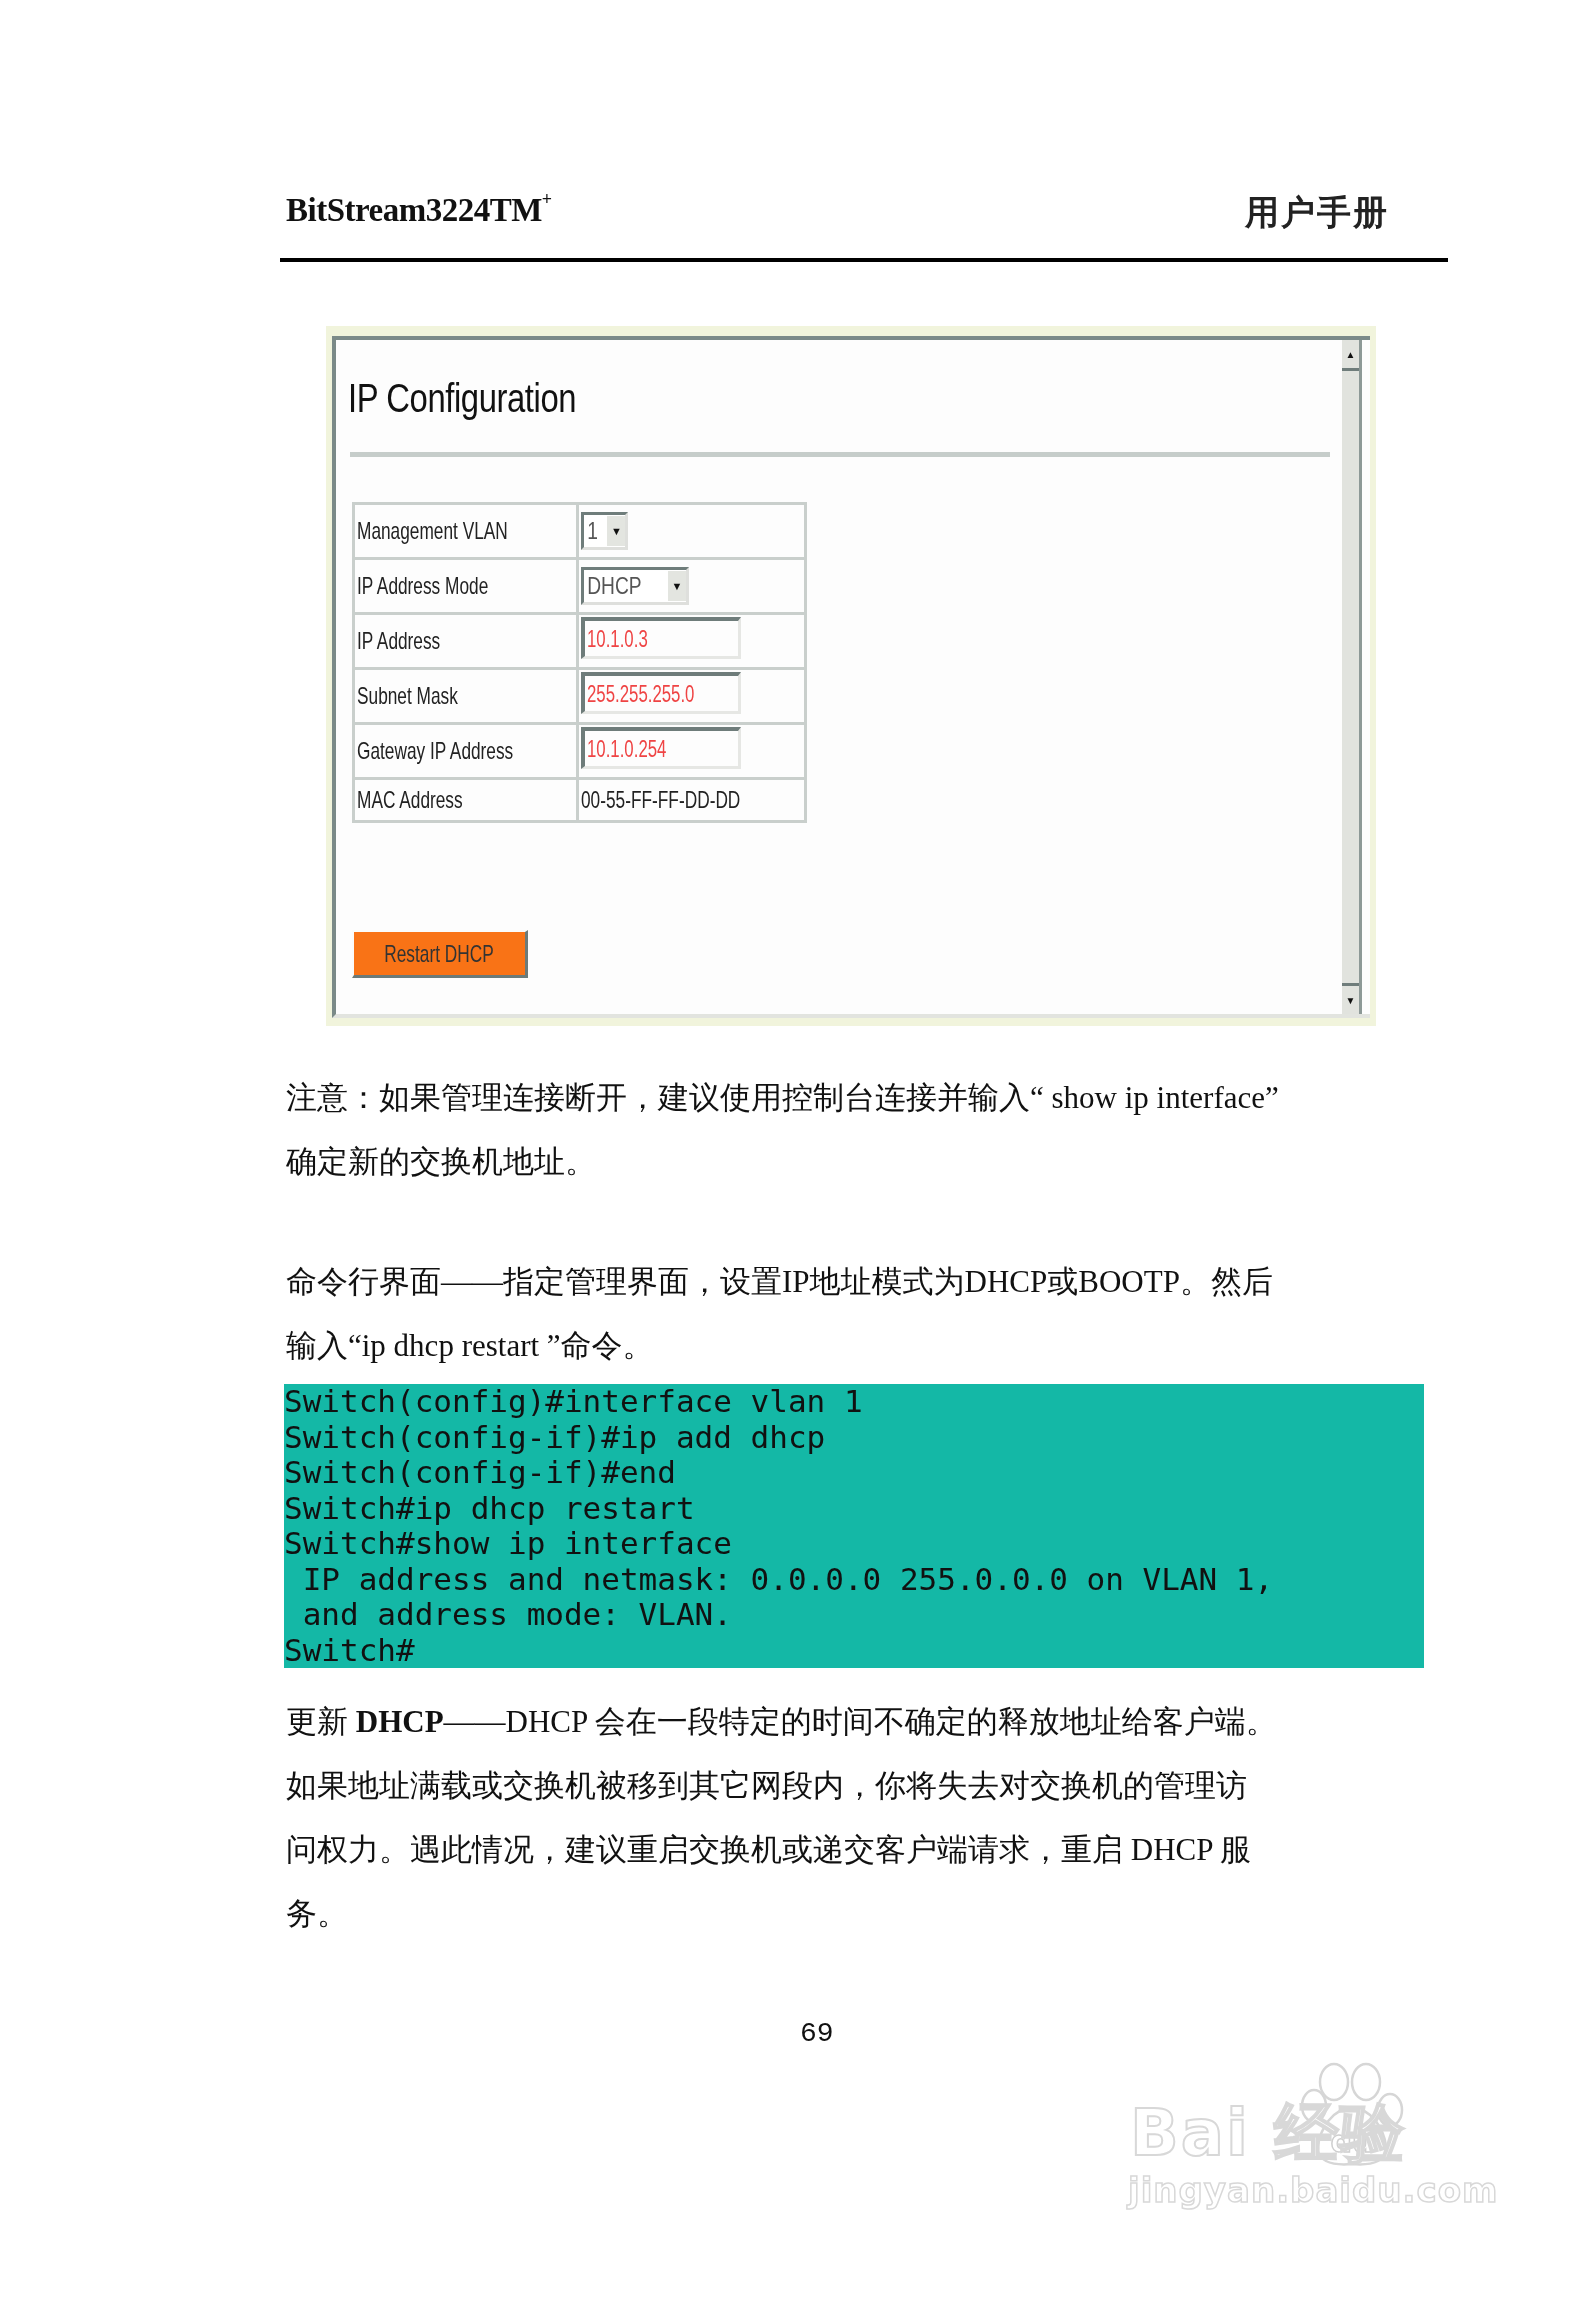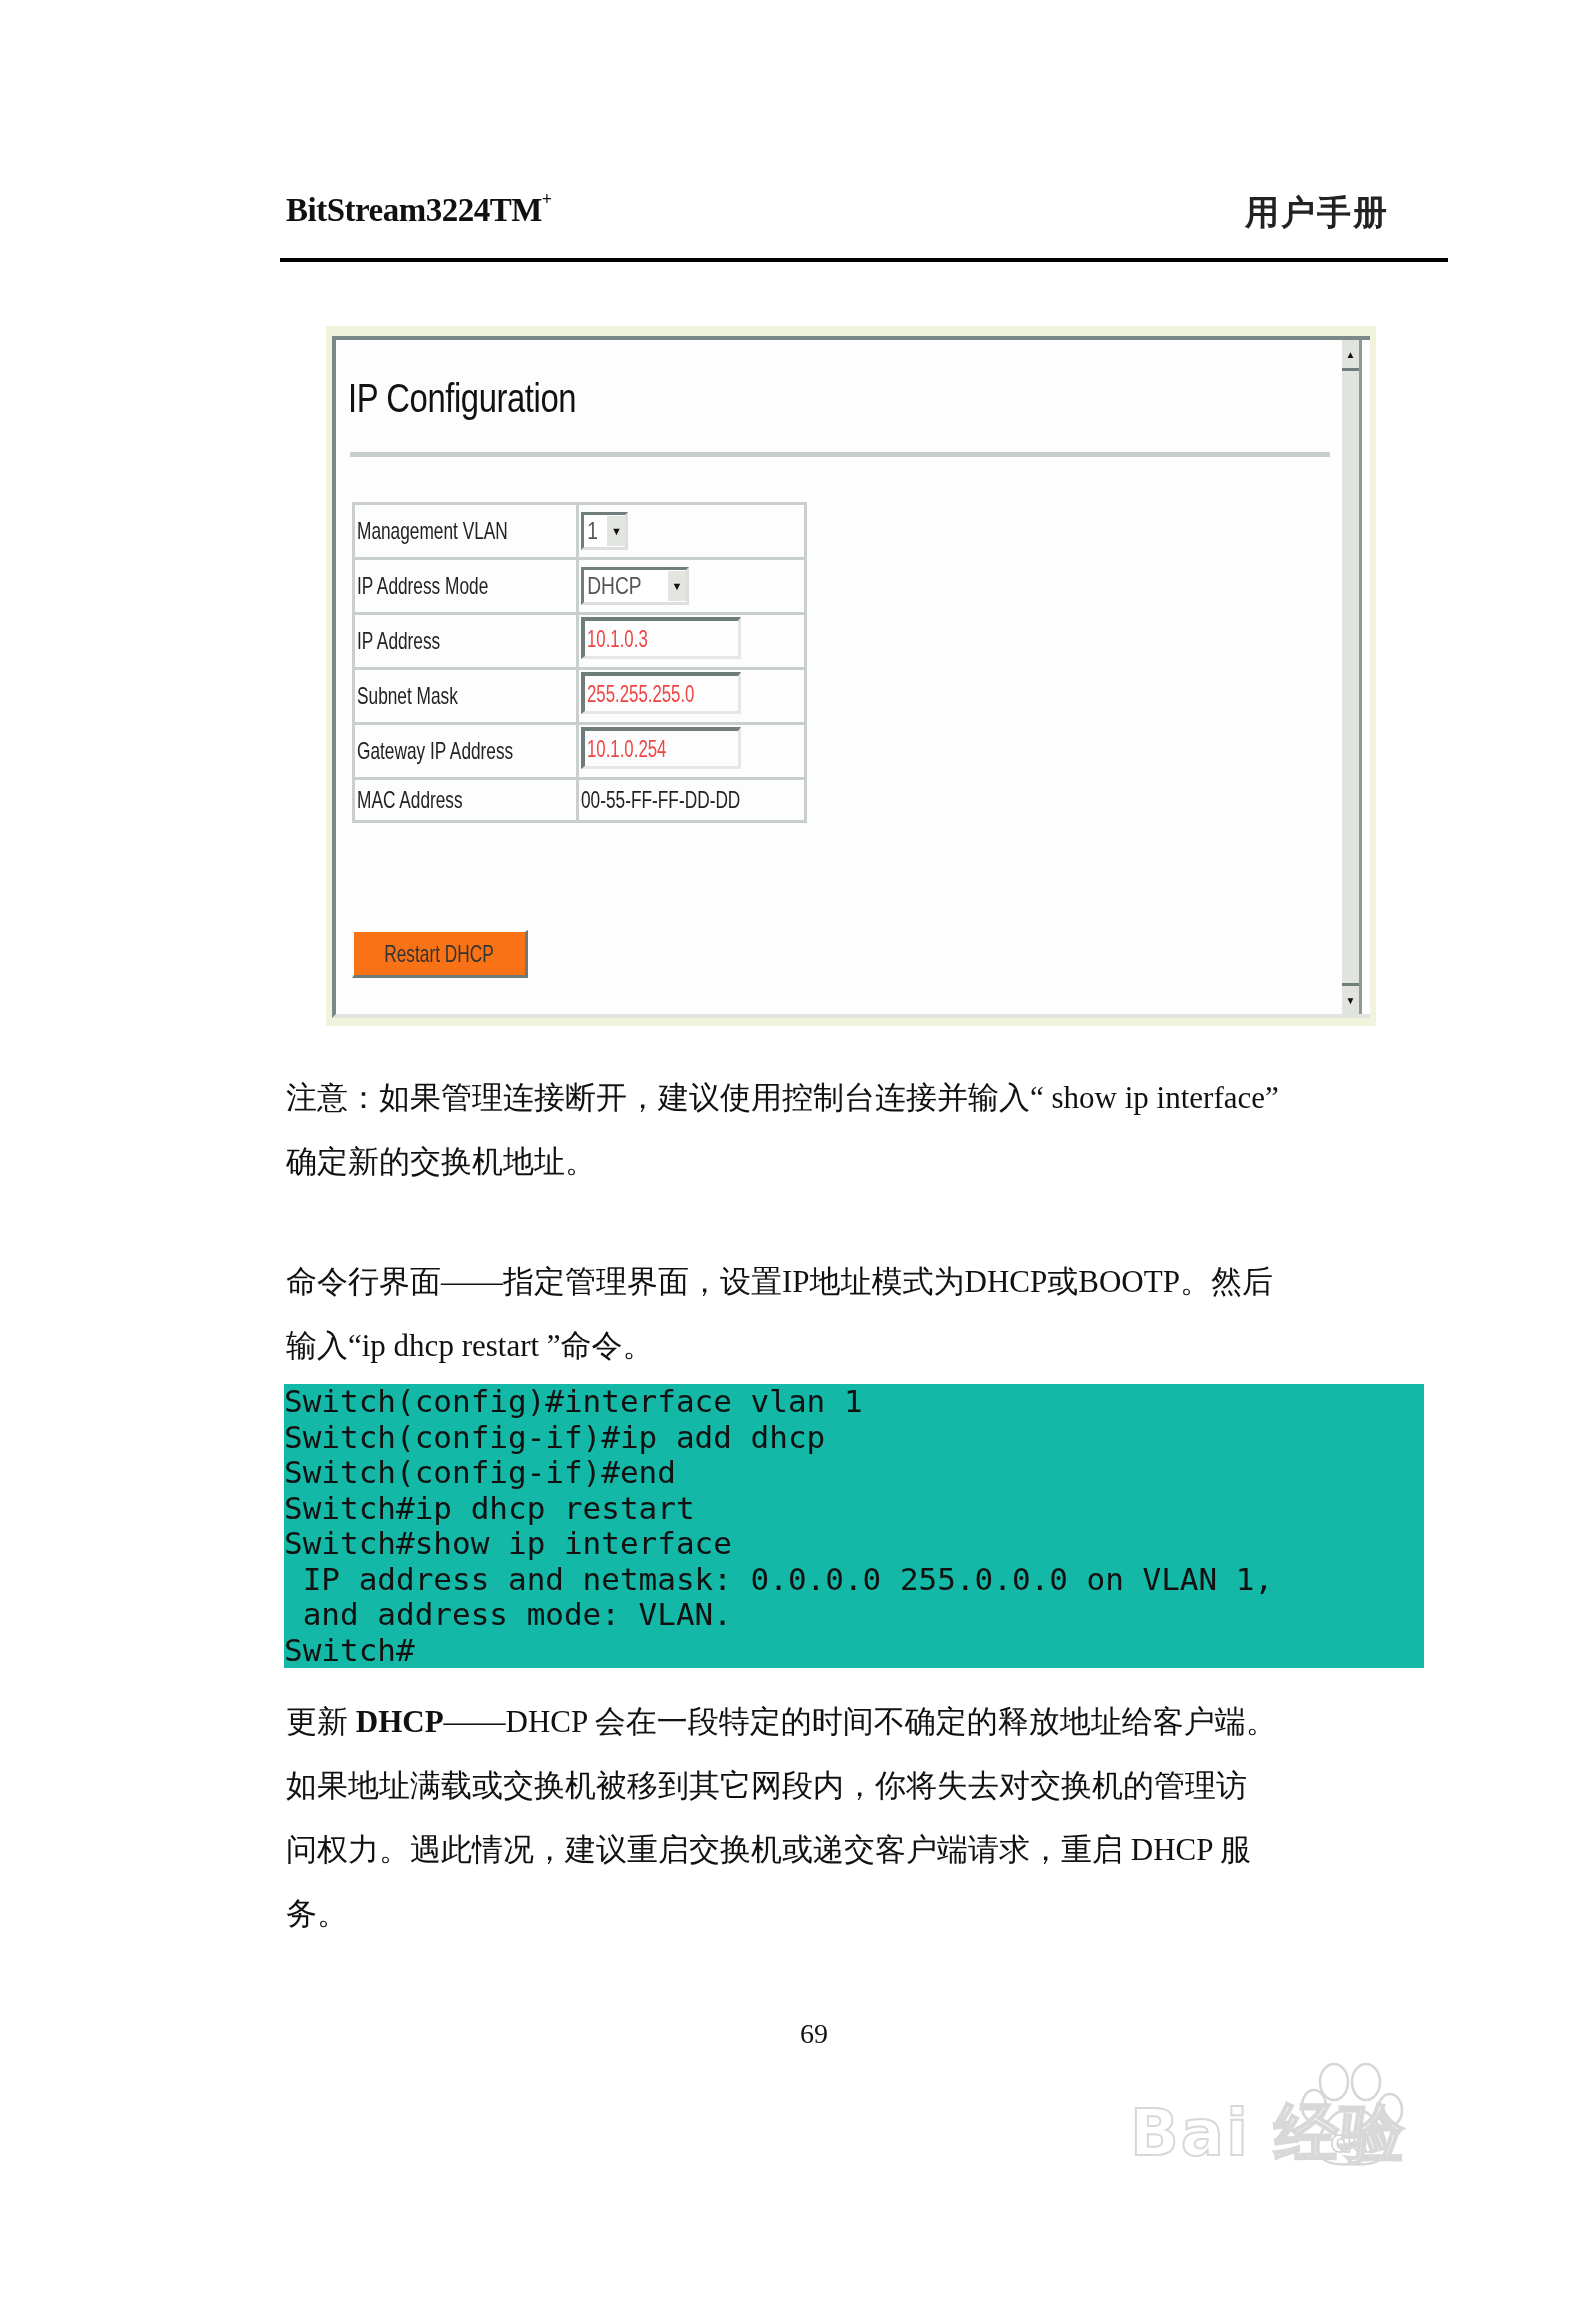--- a/index.html
+++ b/index.html
@@ -59,21 +59,21 @@
   .vscroll .down { bottom:0; border-top:3px solid #6f7d7b; }
 
   
   .para { position:absolute; left:286px; width:1150px; font-size:31px; line-height:64px;
           font-family:"Liberation Serif", "DejaVu Serif", serif; color:#111; }
   .para b { font-weight:bold; }
 
   .code { position:absolute; left:284px; top:1384px; width:1140px; font-family:"DejaVu Sans Mono", "Liberation Mono", monospace;
           font-size:31px; line-height:35.5px; color:#111; white-space:pre; background:#14b8a6; }
 
-  .pagenum { position:absolute; left:800px; top:2018px; font-size:28px; font-family:Liberation Serif, serif; }
+  .pagenum { position:absolute; left:800px; top:2018px; font-size:28px; font-family:Liberation Mono, monospace; }
 
   .wm { position:absolute; left:1128px; top:2060px; width:380px; height:170px; color:#fff; }
   .wm .brand { position:absolute; left:2px; top:30px; font-family:"DejaVu Sans", sans-serif; font-weight:bold;
                font-size:64px; color:#fff; -webkit-text-stroke:2px #d8d8d8; letter-spacing:2px; }
   .wm .url { position:absolute; left:0; top:110px; font-family:"DejaVu Sans", sans-serif; font-weight:bold;
              font-size:34px; color:#fff; -webkit-text-stroke:1.5px #d8d8d8; letter-spacing:1px; }
   .wm .paw { position:absolute; left:170px; top:0; }
 </style>
 </head>
 <body>
@@ -171,13 +171,14 @@
     <g fill="#fff" stroke="#d6d6d6" stroke-width="2.5">
       <ellipse cx="36" cy="22" rx="14" ry="18"></ellipse>
       <ellipse cx="68" cy="22" rx="14" ry="18"></ellipse>
       <ellipse cx="16" cy="46" rx="12" ry="16"></ellipse>
       <ellipse cx="92" cy="50" rx="12" ry="16"></ellipse>
       <path d="M54 48 C34 48 22 70 20 86 C18 100 32 106 54 104 C76 106 90 100 88 86 C86 70 74 48 54 48 Z"></path>
     </g>
     <text x="54" y="92" text-anchor="middle" font-family="DejaVu Sans, sans-serif" font-weight="bold" font-size="30" fill="#fff" stroke="#cfcfcf" stroke-width="1.5">du</text>
   </svg>
   <div class="brand">Bai  经验</div>
+  <div class="url">jingyan.baidu.com</div>
 </div>
 
 </body></html>

